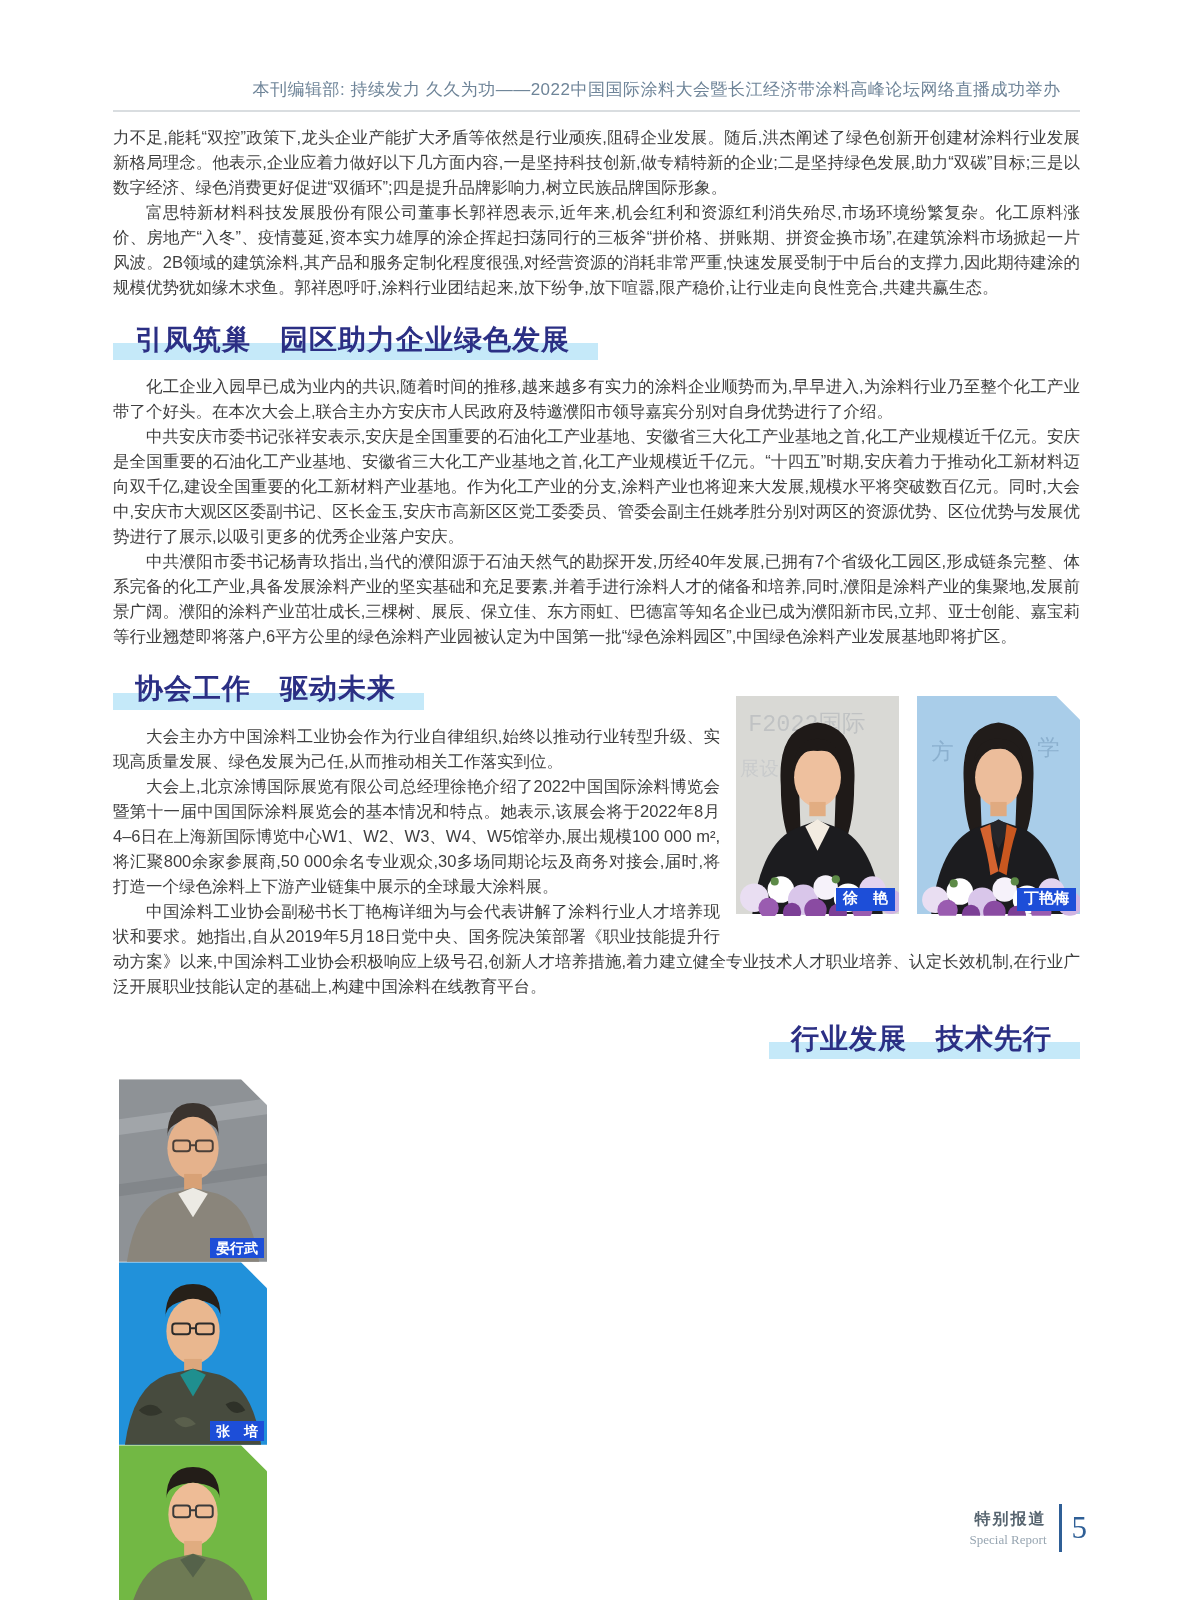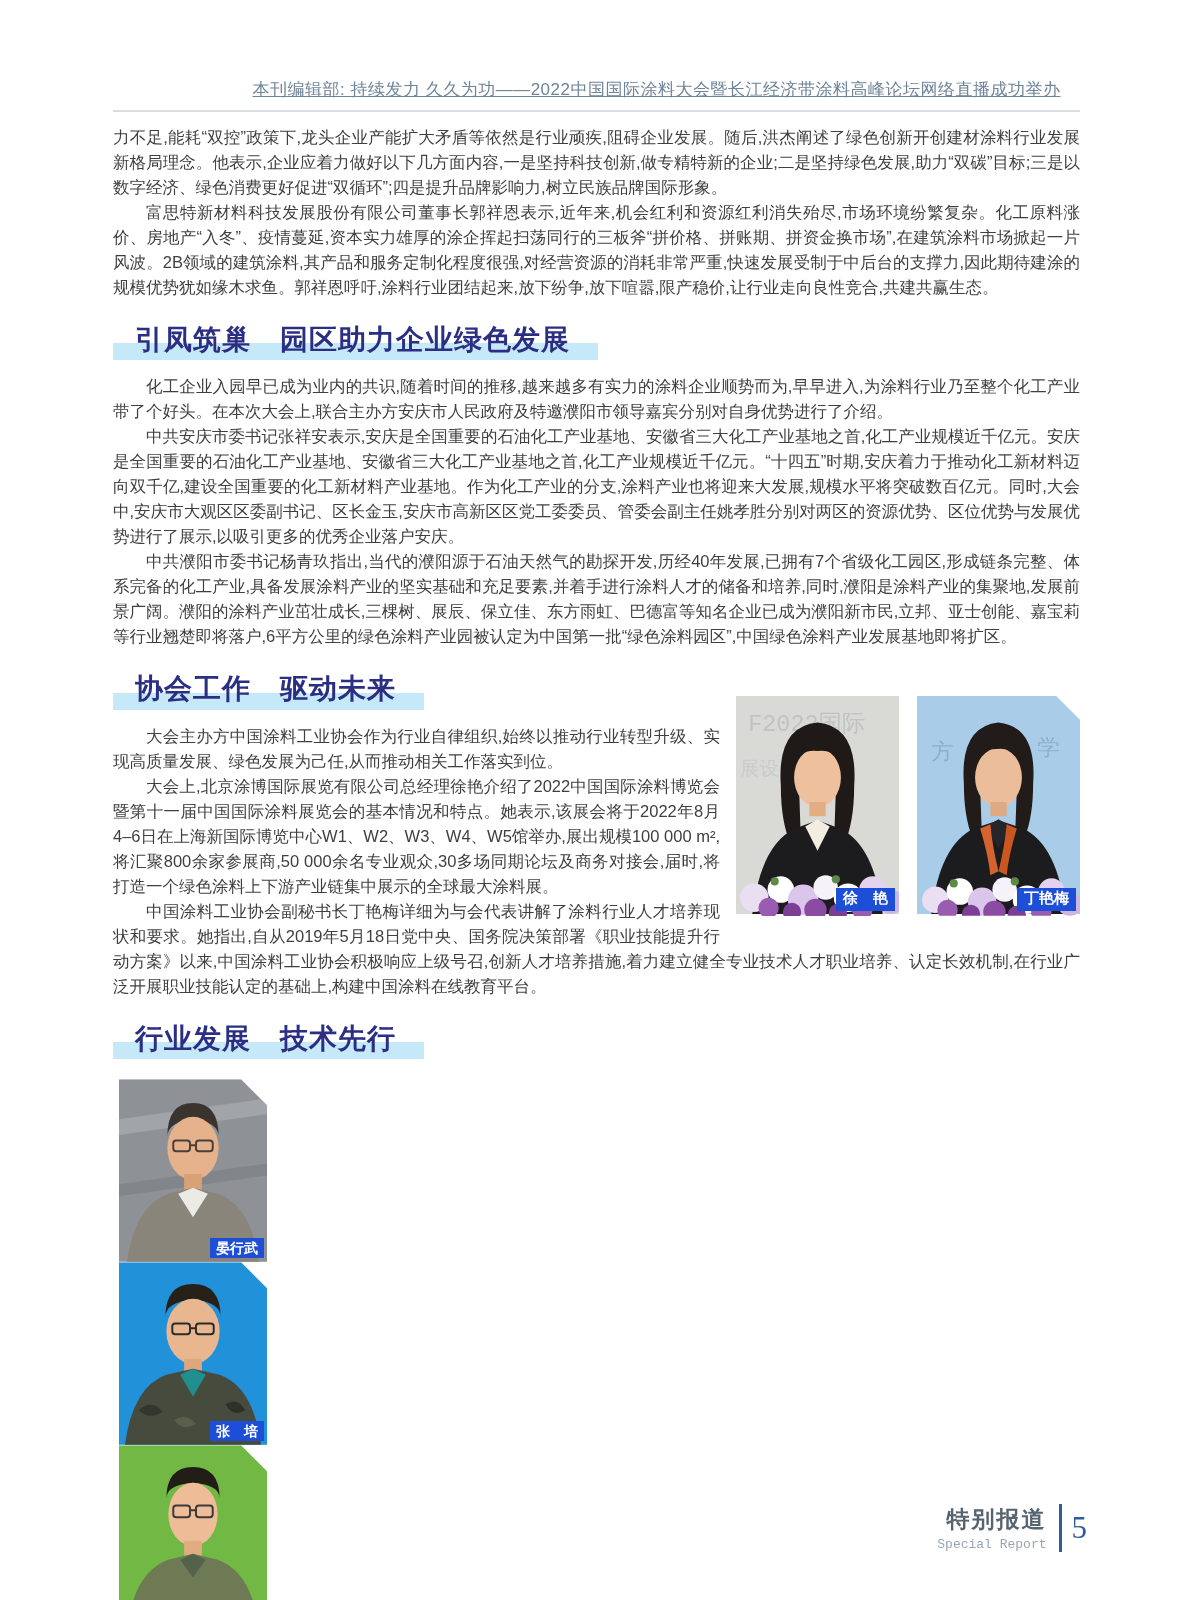--- a/index.html
+++ b/index.html
@@ -6,33 +6,33 @@
   html,body { background:#ffffff; }
   .page {
     position:relative; width:1187px; height:1600px; margin:0 auto;
     background:#ffffff; overflow:hidden;
     font-family:"Liberation Sans", sans-serif; color:#3f3f3f;
   }
   
   .header { padding:78px 107px 0 113px; }
   .header-title {
     text-align:center; padding-left:120px;
-    font-size:17px; color:#6e8498; letter-spacing:0.5px; white-space:nowrap;text-decoration:underline;
+    font-size:17px; color:#6e8498; letter-spacing:0.5px; white-space:nowrap;
   }
   .header-rule { margin-top:9px; height:2px; background:#d9dde0; }
   
   .content { padding:13px 107px 0 113px; }
   .para {
     font-size:16.5px; line-height:25px; text-align:justify;
     text-indent:2em; color:#3f3f3f;
   }
   .para.no-indent { text-indent:0; }
   
   .sec-heading-wrap { margin:22px 0 14px 0; }
-  .sec-heading-wrap.clear { clear:both; }
+  .sec-heading-wrap.clear { clear:both;text-align:right; }
   .sec-heading {
     display:inline-block; position:relative; z-index:0;
     font-size:28px; font-weight:bold; color:#2b2f84;
     padding:0 28px 2px 22px; letter-spacing:1px; line-height:1.3;
   }
   .sec-heading::before {
     content:""; position:absolute; left:0; right:0; bottom:0; height:17px;
     background:#c5e9f9; z-index:-1;
   }
   
@@ -54,22 +54,22 @@
     display:flex; justify-content:space-between;flex-direction:column;
   }
   .photo-row .photo-card { width:148px; height:183px; }
   .photo-row .photo-caption { font-size:14px; padding:0 6px; line-height:20px; bottom:4px; right:3px; }
   
   .footer {
     position:absolute; right:100px; bottom:48px;
     display:flex; align-items:center;
   }
   .footer-labels { text-align:right; }
-  .footer-cn { font-size:23px; font-weight:bold; color:#56646f; letter-spacing:2px; }
-  .footer-en { font-family:Liberation Mono, monospace; font-size:13px; color:#98a6b2; margin-top:2px; }
+  .footer-cn { font-size:16px; font-weight:bold; color:#56646f; letter-spacing:2px; }
+  .footer-en { font-family:Liberation Serif, serif; font-size:13px; color:#98a6b2; margin-top:2px; }
   .footer-bar { width:3px; height:48px; background:#2f5f96; margin:0 10px 0 12px; }
   .footer-page { font-family:"Liberation Serif", serif; font-size:31px; color:#2f5f96; }
 </style>
 </head>
 <body>
 
 <div class="page">
 
   <div class="header">
     <div class="header-title">本刊编辑部: 持续发力 久久为功——2022中国国际涂料大会暨长江经济带涂料高峰论坛网络直播成功举办</div>

